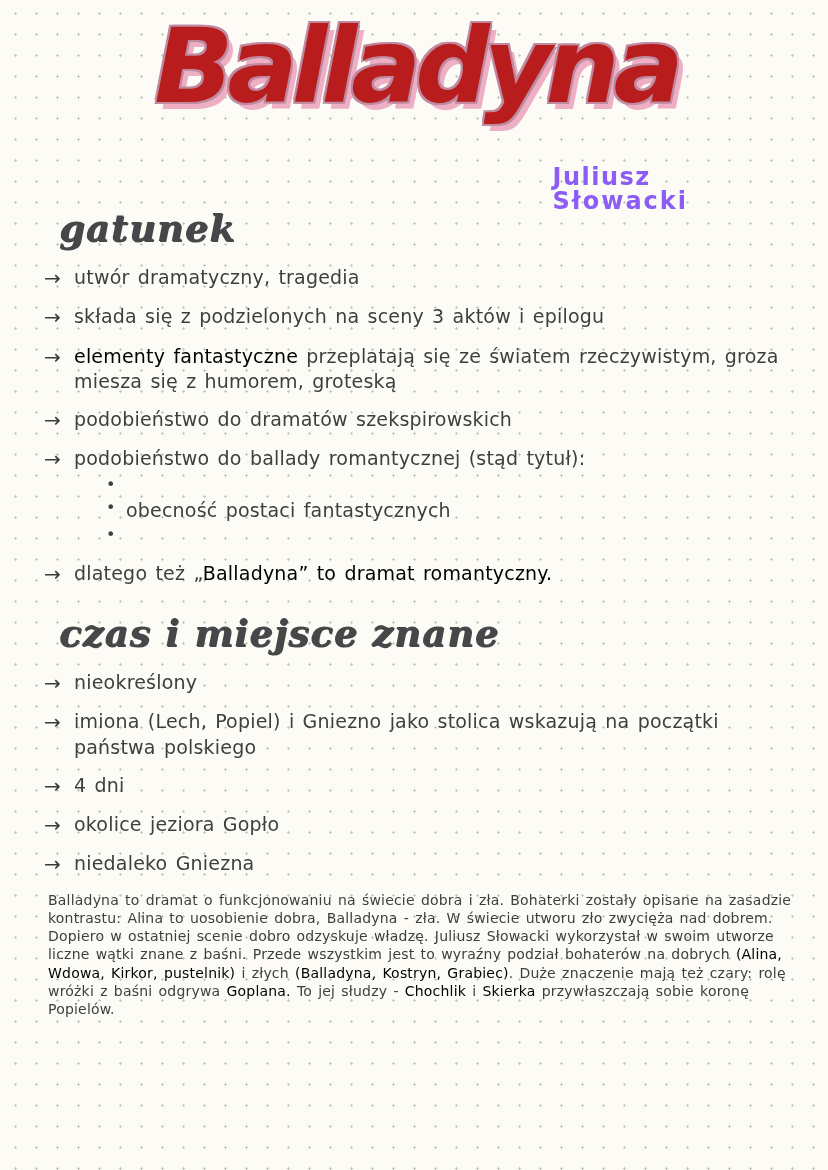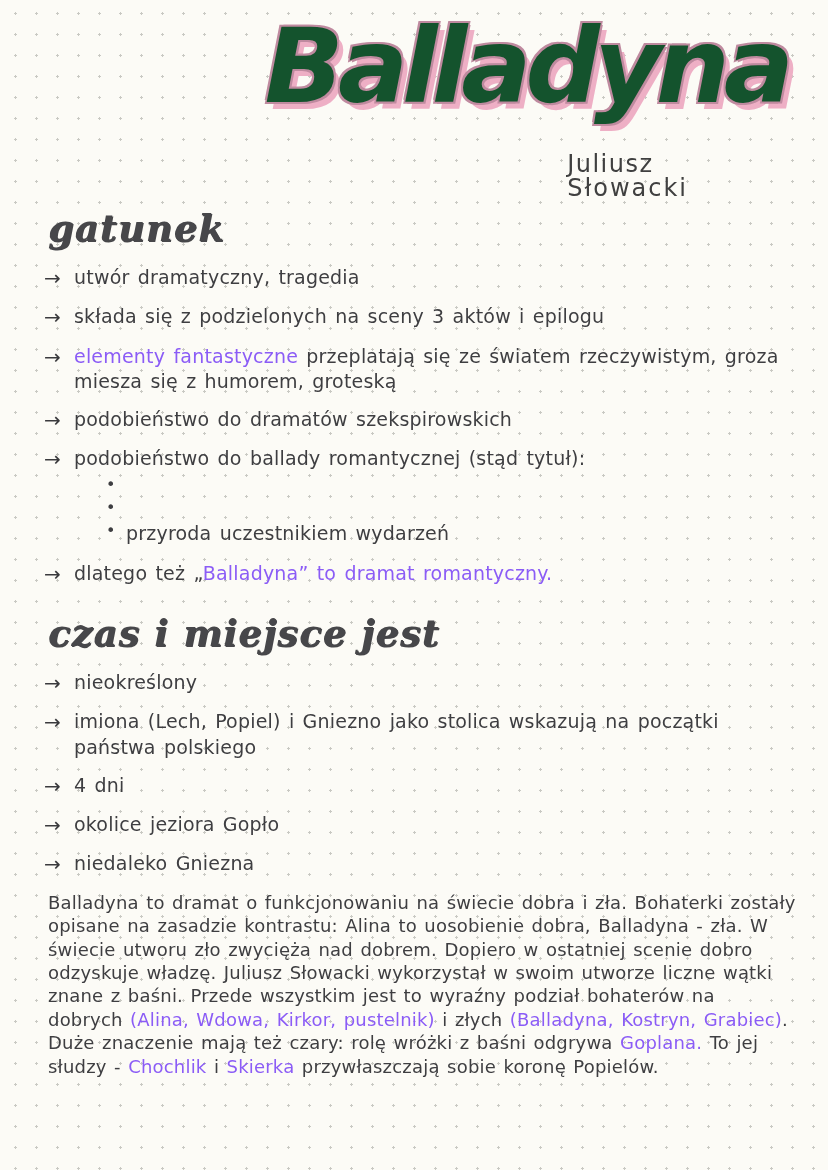--- a/index.html
+++ b/index.html
@@ -12,59 +12,59 @@
     font-family:"DejaVu Sans", sans-serif;
     color:#3e3e41;
     overflow:hidden;
   }
   .page { padding: 10px 30px 0 44px; }
 
   header { position:relative; height:196px; }
   .title {
     font-style:italic; font-weight:bold;
     font-size:104px; line-height:1.08;
-    color:#14532d;
+    color:#b91c1c;
     letter-spacing:-6px;
-    text-align:right;
+    text-align:center;
     padding-right:10px;
     text-shadow:
       -2px -2px 0 #bf8a9f, 2px -2px 0 #bf8a9f,
       -2px 2px 0 #bf8a9f, 2px 2px 0 #bf8a9f,
       6px 7px 0 #eeafc5;
   }
   .author {
-    position:absolute; right:110px; top:142px;
-    font-weight:normal; font-size:24px; line-height:1.02;
-    letter-spacing:1.5px; color:#404040;
+    position:absolute; right:110px; top:155px;
+    font-weight:bold; font-size:24px; line-height:1.02;
+    letter-spacing:1.5px; color:#8b5cf6;
   }
   .author .l2 { letter-spacing:2px; }
 
   h2 {
     font-family:"DejaVu Serif", serif;
     font-style:italic; font-weight:bold;
     font-size:37px; color:#47474a;
     letter-spacing:1px;
-    margin:0 0 15px 4px;
+    margin:0 0 15px 15px;
     text-shadow:1px 1px 0 #47474a;
   }
   section { margin-top:0; }
   .sec-2 h2, .sec-3 h2 { margin-top:24px; }
   .sec-3 h2 { margin-left:10px; }
 
   .item { display:flex; margin-bottom:13px; font-size:19px; line-height:1.32; letter-spacing:0.2px; word-spacing:2px; }
   .arrow { flex:0 0 30px; width:30px; font-size:20px; color:#3a3a3d; }
   .txt { flex:1; }
   .sub { list-style:none; margin:4px 0 0 32px; }
   .sub li { display:flex; line-height:1.3; margin-bottom:2px; }
   .bullet { flex:0 0 20px; width:20px; font-size:16px; }
 
-  .pink { color:#8b5cf6; }
+  .pink { color:#000000; }
 
   .para {
-    font-size:18px; line-height:1.3; letter-spacing:0.2px; word-spacing:1.5px;
+    font-size:14px; line-height:1.3; letter-spacing:0.2px; word-spacing:1.5px;
     margin:2px 2px 0 4px; text-align:left;
   }
 </style>
 </head>
 <body>
 
 <div class="page">
 
   <header>
     <div class="title">Balladyna</div>
@@ -100,37 +100,37 @@
     <div class="item">
       <span class="arrow">→</span>
       <span class="txt">
         <span>podobieństwo do ballady romantycznej (stąd tytuł):</span>
         <ul class="sub">
           <li>
               <span class="bullet">•</span>
             </li>
           <li>
               <span class="bullet">•</span>
+              <span>obecność postaci fantastycznych</span>
             </li>
           <li>
               <span class="bullet">•</span>
-              <span>przyroda uczestnikiem wydarzeń</span>
             </li>
         </ul>
       </span>
     </div>
 
     <div class="item">
       <span class="arrow">→</span>
       <span class="txt"><span>dlatego też „</span><span class="pink">Balladyna” to dramat romantyczny.</span></span>
     </div>
   </section>
 
   <section class="sec-2">
-    <h2>czas i miejsce jest</h2>
+    <h2>czas i miejsce znane</h2>
 
     <div class="item">
       <span class="arrow">→</span>
       <span class="txt"><span>nieokreślony</span></span>
     </div>
 
     <div class="item">
       <span class="arrow">→</span>
       <span class="txt"><span>imiona (Lech, Popiel) i Gniezno jako stolica wskazują na początki państwa polskiego</span></span>
     </div>

